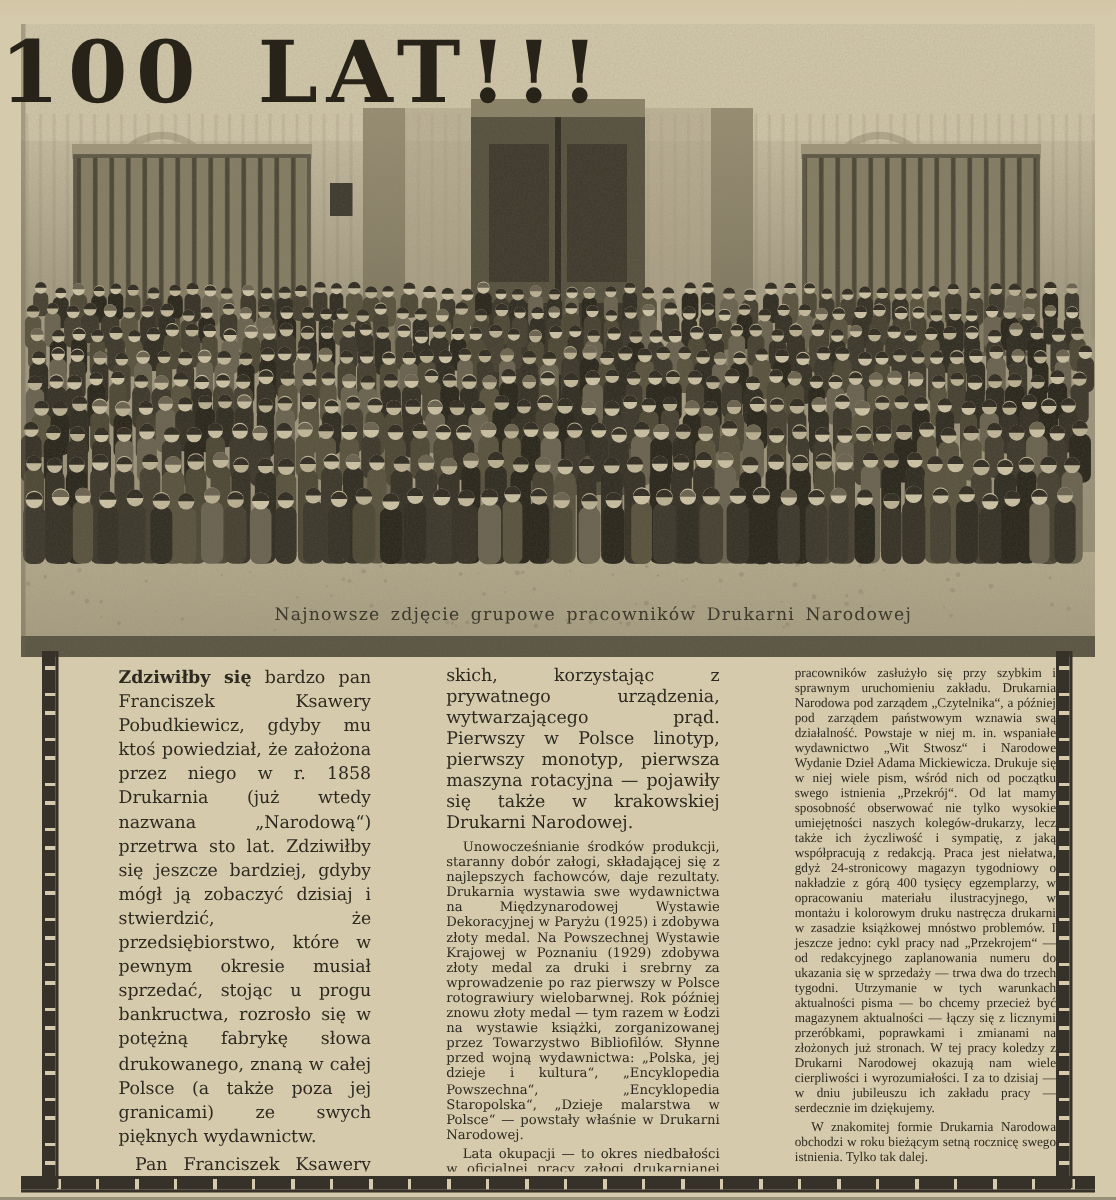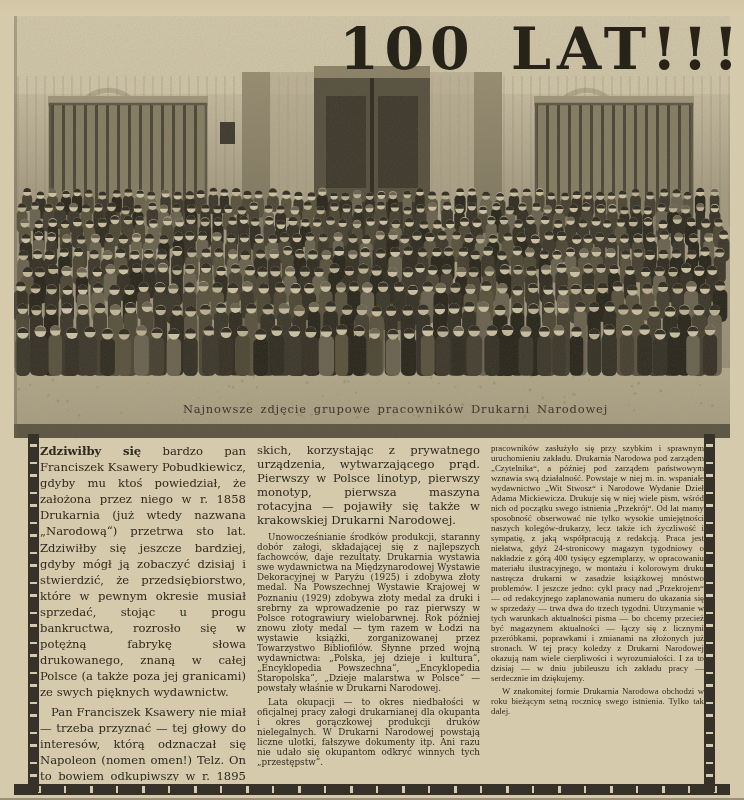--- a/index.html
+++ b/index.html
@@ -5,38 +5,38 @@
   html,body{margin:0;padding:0;width:744px;height:800px;overflow:hidden;}
   body{background:#d6caac;font-family:"DejaVu Serif","Liberation Serif",serif;}
   .page{position:relative;width:744px;height:800px;background:
         linear-gradient(180deg,#d2c6a6 0,#d6caac 14px,#d6caac 100%);}
   
   .photo-wrap{position:absolute;left:14px;top:16px;width:716px;height:422px;}
   .photo-wrap svg{display:block;width:100%;height:100%;}
   .photo-caption{position:absolute;left:0;right:0;bottom:22px;text-align:center;
         font-size:11.5px;letter-spacing:.8px;word-spacing:2.5px;color:#3e392c;padding-left:47px;}
   
-  .masthead{position:absolute;left:0;right:0;top:20px;text-align:right;
+  .masthead{position:absolute;left:0;right:0;top:20px;text-align:left;
         font-family:"DejaVu Serif","Liberation Serif",serif;font-weight:bold;
         font-size:57px;letter-spacing:.1em;word-spacing:.18em;color:#272319;
         line-height:1;z-index:5;}
   
   .rule-v{position:absolute;width:7px;top:434px;bottom:8px;
         border-left:2px solid #36322a;border-right:2px solid #36322a;
         background:repeating-linear-gradient(180deg,#36322a 0 10px,rgba(0,0,0,0) 10px 13px,#36322a 13px 28px,rgba(0,0,0,0) 28px 30px);}
   .rule-left{left:28px;}
   .rule-right{left:704px;}
   .rule-bottom{position:absolute;left:14px;width:716px;bottom:5px;height:7px;
         border-top:2px solid #36322a;border-bottom:2px solid #36322a;
         background:repeating-linear-gradient(90deg,#36322a 0 24px,rgba(0,0,0,0) 24px 27px,#36322a 27px 50px,rgba(0,0,0,0) 50px 52px);}
   .page-edge{position:absolute;left:0;right:0;bottom:0;height:2px;background:rgba(40,36,28,.35);}
   
   .article{position:absolute;left:40px;top:443px;width:664px;height:338px;
         overflow:hidden;display:flex;color:#2e2a21;}
-  .col{overflow:hidden;text-align:justify;}
+  .col{overflow:hidden;text-align:justify;padding-left:39px;}
   .col p{margin:0 0 3px 0;}
   .col .indent{text-indent:11px;}
   .col-1{width:206px;margin-right:11px;font-size:11.6px;line-height:16.1px;}
   .col-2{width:223px;margin-right:11px;font-size:8.8px;line-height:10.1px;}
   .col-2 .cont-large{font-size:11.6px;line-height:14px;margin-bottom:5px;}
   .col-3{width:213px;font-size:8.8px;line-height:10px;font-family:Liberation Serif, serif;}
   .lead{font-weight:bold;}
 </style>
 </head>
 <body>

